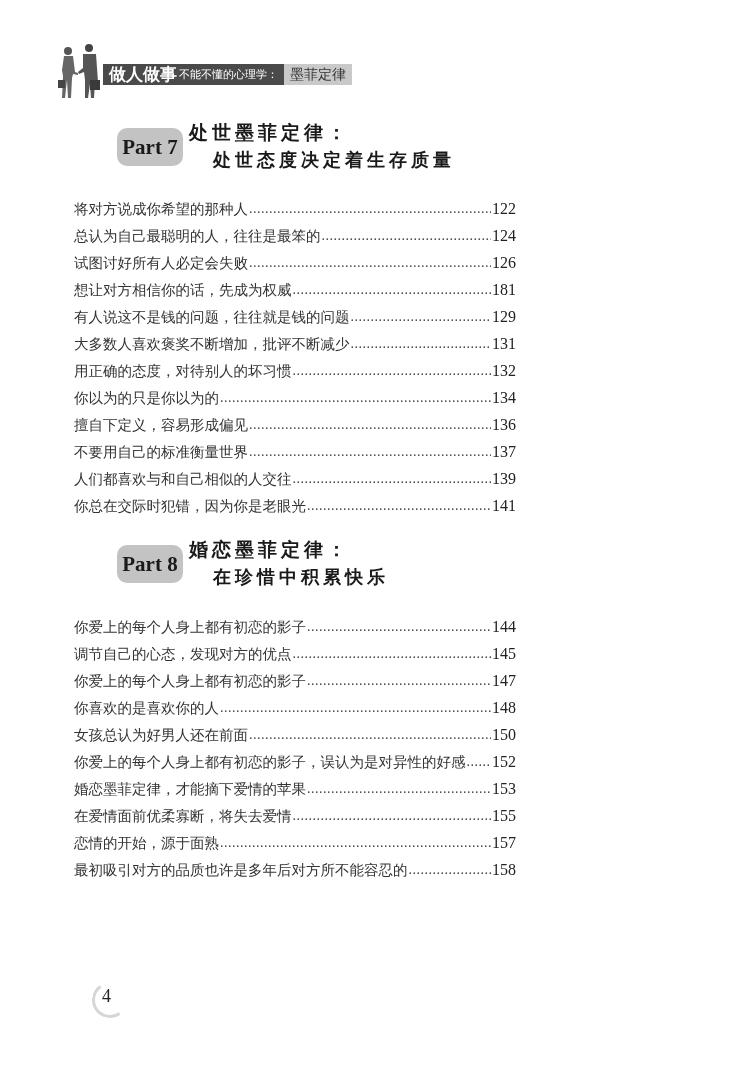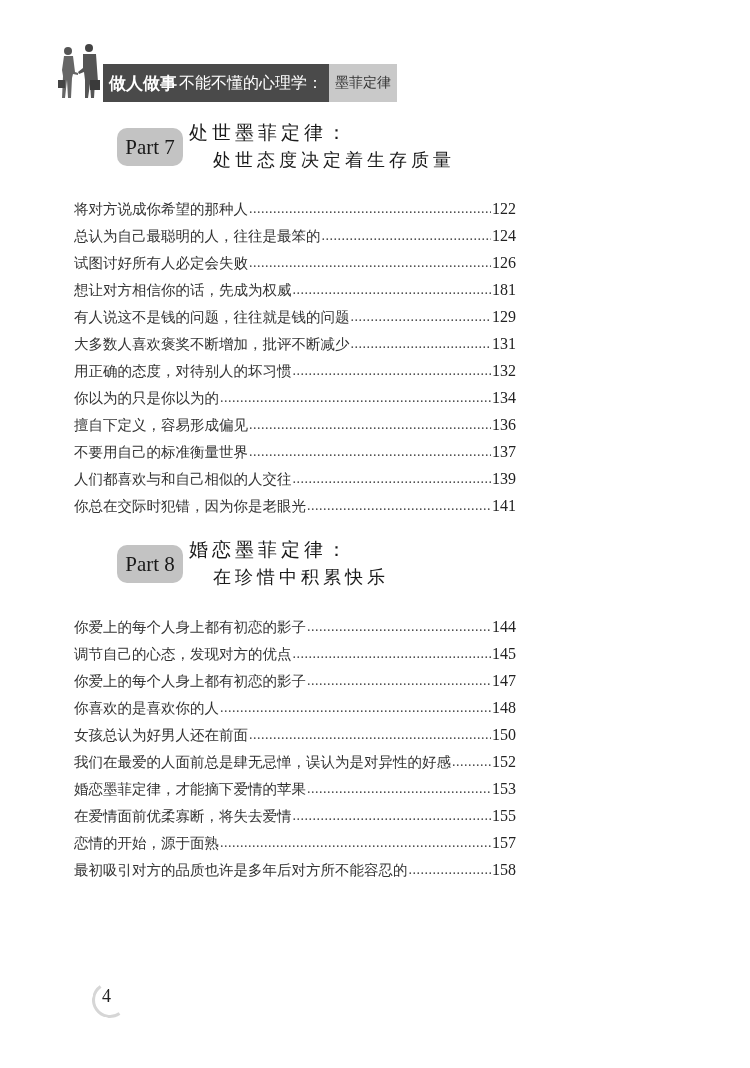--- a/index.html
+++ b/index.html
@@ -1,30 +1,30 @@
 <!DOCTYPE html>
 <html><head>
 <meta charset="utf-8">
 <style>
   html, body { margin: 0; padding: 0; background: #ffffff; }
   body { width: 750px; height: 1068px; position: relative; overflow: hidden;
          font-family: "DejaVu Sans", sans-serif; color: #2a2a2a; }
 
   .header { position: absolute; left: 56px; top: 42px; height: 60px; width: 360px; }
   .figures { position: absolute; left: 0; top: 0; width: 46px; height: 58px; }
-  .banner { position: absolute; left: 47px; top: 22px; height: 38px; display: flex; align-items: stretch; justify-content: space-between; }
+  .banner { position: absolute; left: 47px; top: 22px; height: 21px; display: flex; align-items: stretch; justify-content: space-between; }
   .banner-dark { background: #4a4a4a; color: #ffffff; display: flex; align-items: center;
                  padding: 0 6px; font-size: 14px; white-space: nowrap; letter-spacing: 0px; }
   .banner-dark .big { font-size: 17px; font-weight: bold; margin-right: 2px; }
-  .banner-dark .small { font-size: 16px; }
+  .banner-dark .small { font-size: 11px; }
   .banner-light { background: #c9c9c9; color: #333; display: flex; align-items: center;
                   padding: 0 6px; font-size: 14px; font-family: "DejaVu Serif", serif; white-space: nowrap; }
 
   .part { position: absolute; left: 117px; width: 530px; }
-  .part-head { position: relative; height: 60px; }
+  .part-head { position: relative; height: 60px; font-weight: bold; }
   .badge { position: absolute; left: 0; top: 10px; width: 66px; height: 38px; background: #c3c3c3;
            border-radius: 10px; display: flex; align-items: center; justify-content: center;
            font-family: "Liberation Serif", serif; font-size: 21px; color: #1a1a1a; }
   .title1 { position: absolute; left: 72px; top: 2px; font-family: "DejaVu Serif", serif;
             font-size: 19px; letter-spacing: 4px; color: #1a1a1a; white-space: nowrap; }
   .title2 { position: absolute; left: 96px; top: 30px; font-family: "DejaVu Serif", serif;
             font-size: 18px; letter-spacing: 4px; color: #1a1a1a; white-space: nowrap; }
 
   .toc { position: absolute; left: 74px; width: 442px; }
   .row { height: 27px; display: flex; align-items: flex-end; font-size: 14.5px; line-height: 20px; color: #333; }
@@ -160,21 +160,21 @@
       <span class="t">你喜欢的是喜欢你的人</span>
       <span class="dots"></span>
       <span class="p">148</span>
     </div>
   <div class="row">
       <span class="t">女孩总认为好男人还在前面</span>
       <span class="dots"></span>
       <span class="p">150</span>
     </div>
   <div class="row">
-      <span class="t">我们在最爱的人面前总是肆无忌惮，误认为是对异性的好感</span>
+      <span class="t">你爱上的每个人身上都有初恋的影子，误认为是对异性的好感</span>
       <span class="dots"></span>
       <span class="p">152</span>
     </div>
   <div class="row">
       <span class="t">婚恋墨菲定律，才能摘下爱情的苹果</span>
       <span class="dots"></span>
       <span class="p">153</span>
     </div>
   <div class="row">
       <span class="t">在爱情面前优柔寡断，将失去爱情</span>

